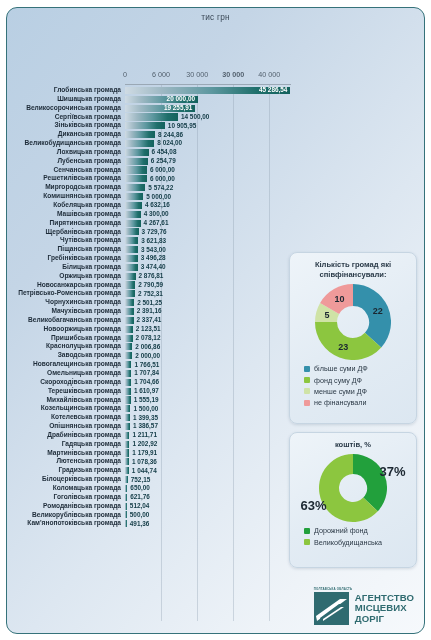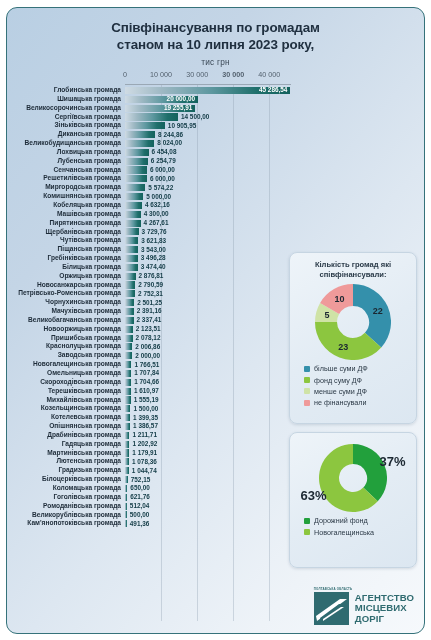--- a/index.html
+++ b/index.html
@@ -87,30 +87,26 @@
   .logo-txt{
     font-size:9.6px;font-weight:bold;color:#2f6b70;line-height:10.4px;letter-spacing:.1px;
   }
 </style>
 </head>
 <body>
 
 <div id="root">
  <div class="panel">
 
-  <div class="title">
-    <div>Співфінансування по громадам</div>
-    <div>станом на 10 липня 2023 року,</div>
-  </div>
   <div class="axis-unit">тис грн</div>
 
   <div class="chart-area">
     <div class="axis" id="axis">
           <span class="tk" style="left: 0%;">0</span>
-          <span class="tk" style="left: 21.7391%;">10 000</span>
+          <span class="tk" style="left: 21.7391%;">6 000</span>
           <span class="tk" style="left: 43.4783%;">30 000</span>
           <span class="tk" style="left: 65.2174%; font-weight: bold;">30 000</span>
           <span class="tk" style="left: 86.9565%;">40 000</span>
         </div>
     <div class="axis-line"></div>
     <div class="grid" id="grid">
           <i style="left: 21.7391%;"></i>
           <i style="left: 43.4783%;"></i>
           <i style="left: 65.2174%;"></i>
           <i style="left: 86.9565%;"></i>
@@ -497,35 +493,36 @@
           </div>
           <div class="lg">
             <span class="sw" style="background: rgb(239, 154, 154);"></span>
             <span class="lgt">не фінансували</span>
           </div>
         </div>
   </div>
 
   <div class="card" style="top:424px;width:128px;height:136px;">
     <div class="card-t">
+      <div>коштів, %</div>
     </div>
     <div class="donut-box" id="donut2box">
           <div style="position: relative; width: 68px; height: 68px; margin-top: 4px;"><svg width="68" height="68" viewBox="0 0 68 68">
               <path d="M34 0 A34 34 0 0 1 58.78493333232799 57.27460160157542 L44.205560783899756 43.58365948300164 A14 14 0 0 0 34 20 Z" fill="#22a03c"></path>
               <path d="M58.78493333232799 57.27460160157542 A34 34 0 1 1 33.99999999999999 0 L34 20 A14 14 0 1 0 44.205560783899756 43.58365948300164 Z" fill="#8cc63f"></path>
             </svg><div class="pct" style="left: 73.4634px; top: 16.9226px; transform: translate(-50%, -50%);">37%</div><div class="pct" style="left: -5.46345px; top: 51.0774px; transform: translate(-50%, -50%);">63%</div></div>
         </div>
     <div class="legend" id="legend2">
           <div class="lg">
             <span class="sw" style="background: rgb(34, 160, 60);"></span>
             <span class="lgt">Дорожний фонд</span>
           </div>
           <div class="lg">
             <span class="sw" style="background: rgb(140, 198, 63);"></span>
-            <span class="lgt">Новогалещинська</span>
+            <span class="lgt">Великобудищанська</span>
           </div>
         </div>
   </div>
 
   <div class="footer">
     <div class="logo-mark">
       <div class="logo-cap">ПОЛТАВСЬКА ОБЛАСТЬ</div>
       <svg width="35" height="33" viewBox="0 0 35 33">
         <rect x="0" y="0" width="35" height="33" fill="#2f6b70"></rect>
         <path d="M3 29 L33 7 L26 7 L2 24 Z" fill="#ffffff"></path>

